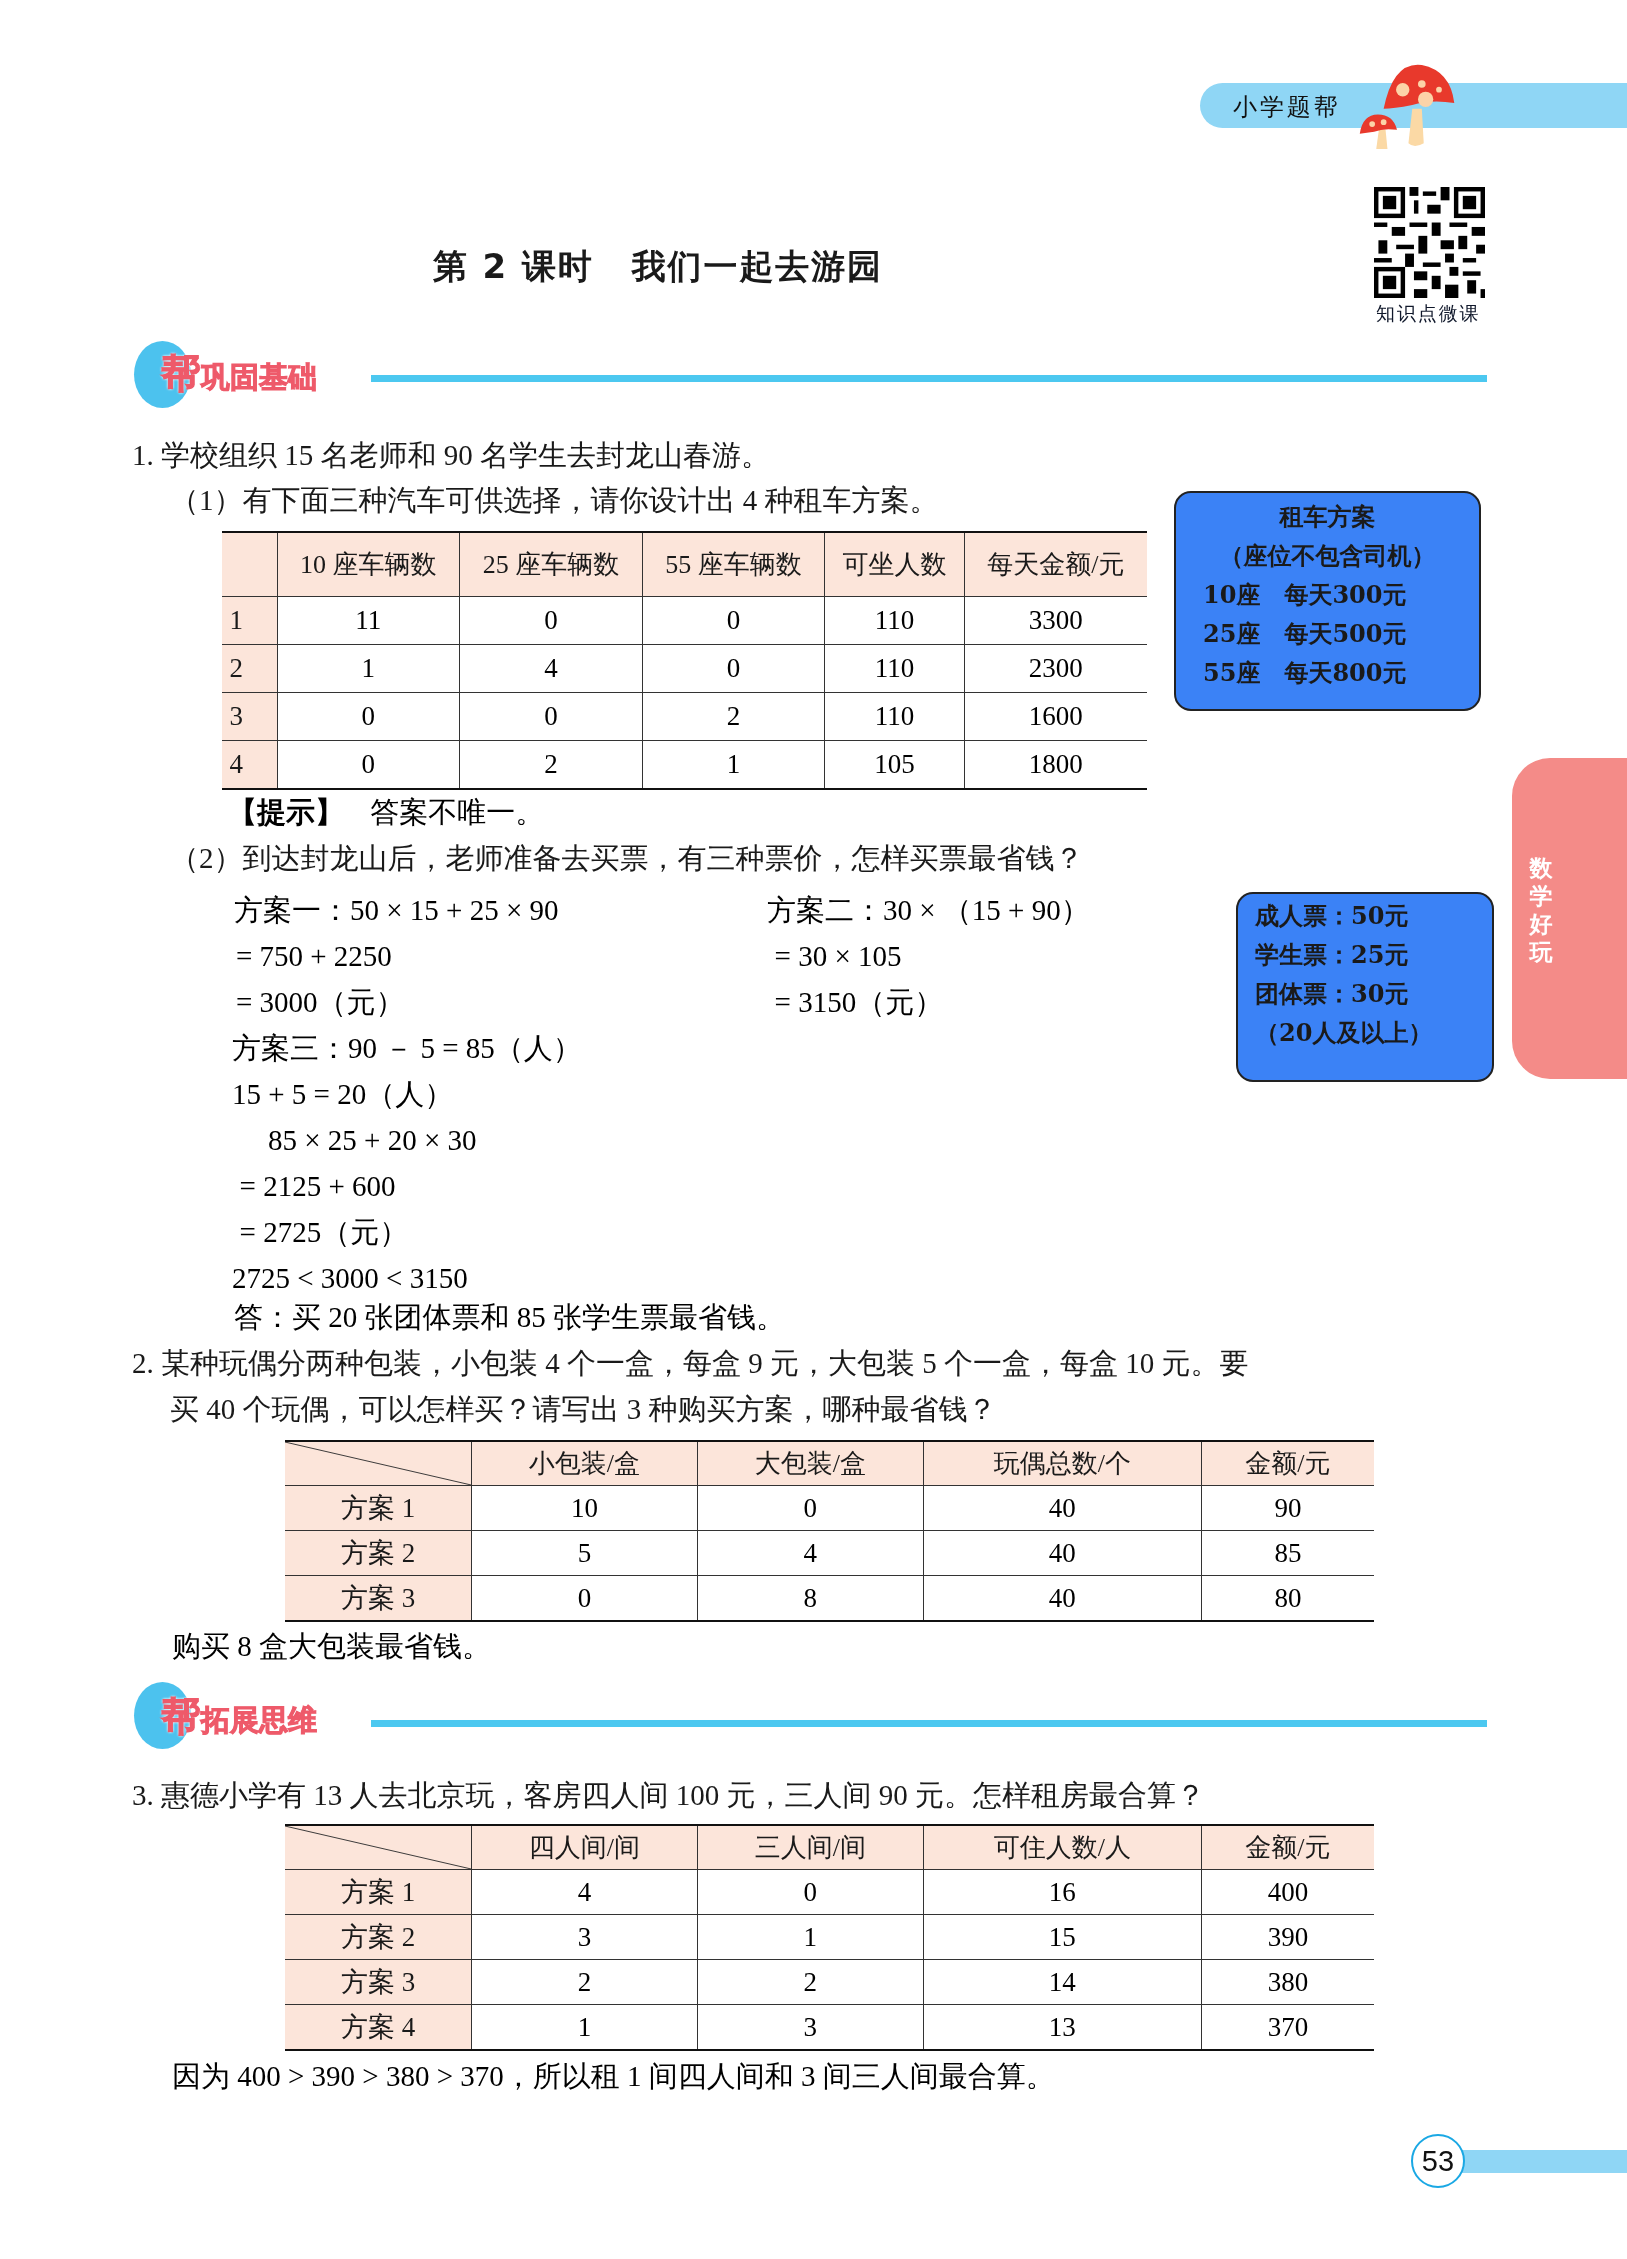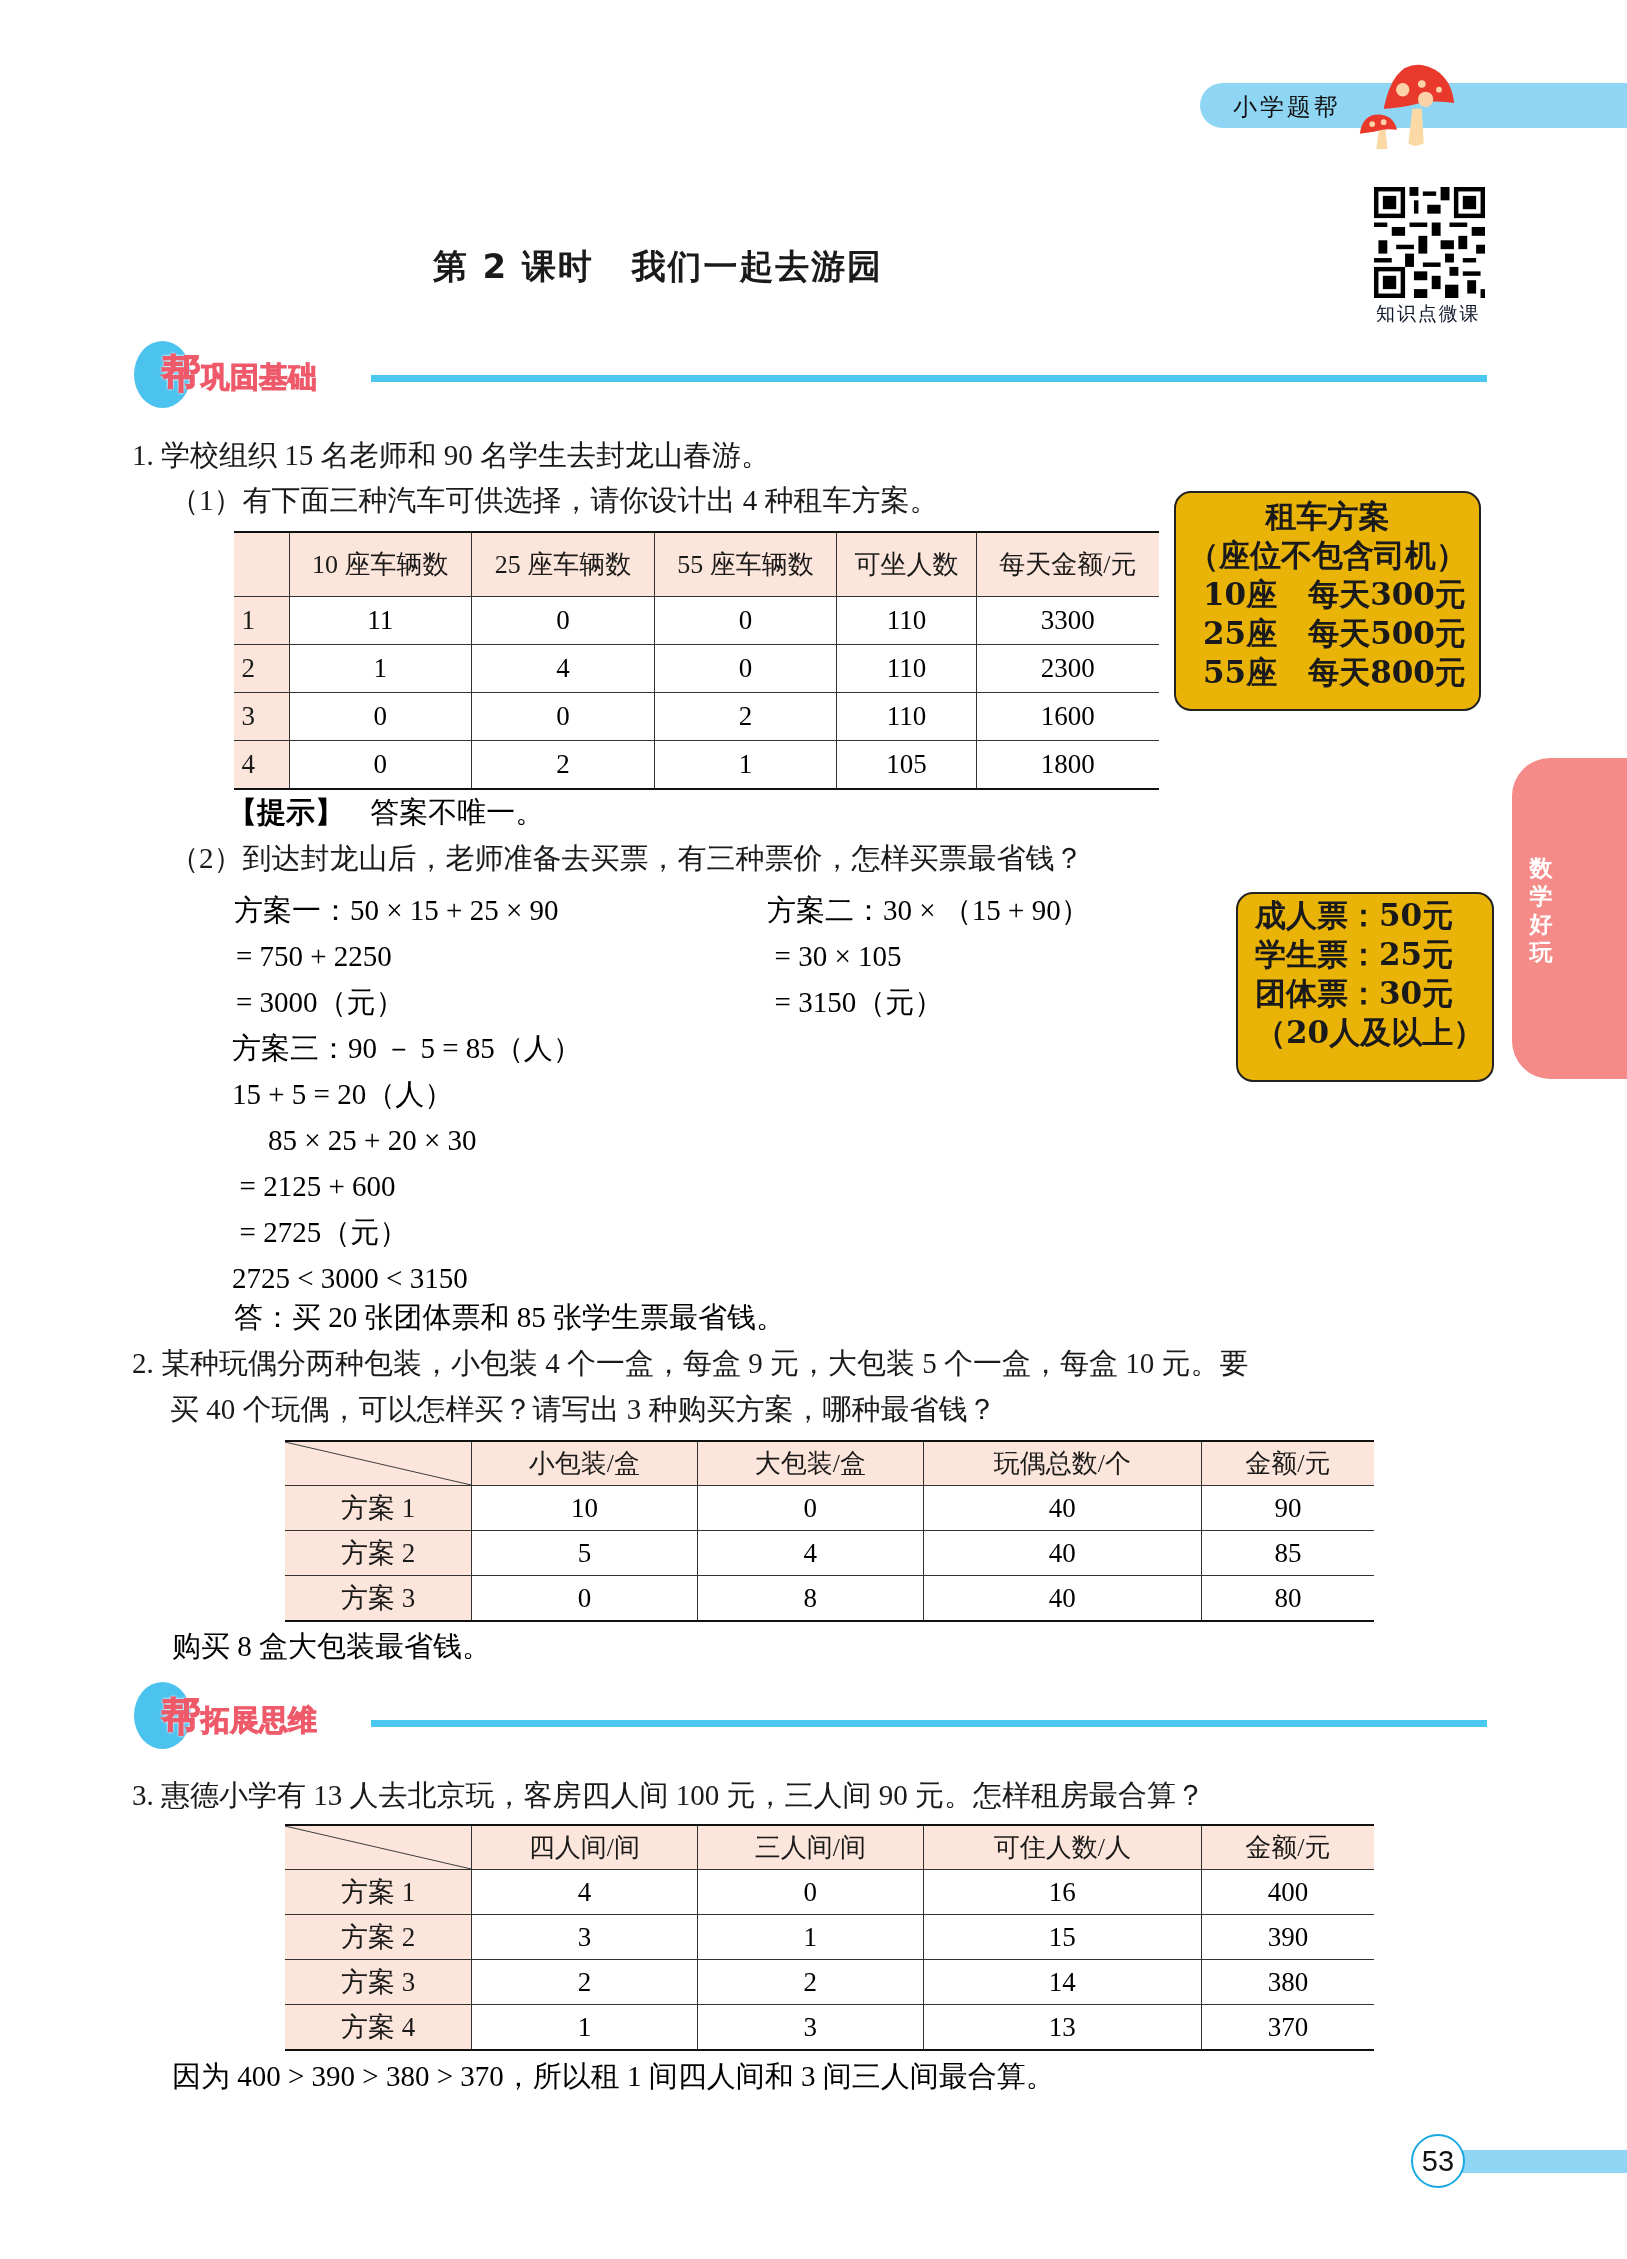--- a/index.html
+++ b/index.html
@@ -18,31 +18,31 @@
   
   .sec-circle { width:57px; height:67px; border-radius:50%; background:#4cc2ee; }
   .sec-circle-inner { width:34px; height:42px; border-radius:50%; background:#fff; }
   .sec-title { font-family:"DejaVu Sans",sans-serif; font-weight:bold; color:#ee5a6a; font-size:29px; -webkit-text-stroke:1px #ee5a6a; text-shadow: 0 0 2.9px #fff, 0 0 2.9px #fff; }
   .sec-title .big { font-size:40px; }
   .sec-line { height:6.7px; background:#4cc8f0; }
   .q { font-size:29px; line-height:1.2; white-space:nowrap; }
   
   table { border-collapse:collapse; position:absolute; font-size:27px; }
   td, th { font-weight:normal; text-align:center; padding:0; }
-  .t1 { left:234px; top:531px; width:925px; border-top:2.9px solid #111; border-bottom:2.9px solid #111;padding-left:14px; }
+  .t1 { left:222px; top:531px; width:925px; border-top:2.9px solid #111; border-bottom:2.9px solid #111;padding-left:14px; }
   .t1 th { background:#fce5da; height:63px; border-left:1px solid #333; font-size:26px; }
   .t1 td { height:47px; border-top:1px solid #333; border-left:1px solid #333; }
   .t1 tr > :first-child { border-left:none; background:#fce5da; width:47px; text-align:left; padding-left:7.6px; }
   .t2, .t3 { left:285px; border-top:2.9px solid #111; border-bottom:2.9px solid #111; width:1089px; }
   .t2 th, .t3 th { background:#fce5da; height:43px; border-left:1px solid #333; font-size:26px; }
   .t2 td, .t3 td { height:44px; border-top:1px solid #333; border-left:1px solid #333; }
   .t2 tr > :first-child, .t3 tr > :first-child { border-left:none; background:#fce5da; width:186px; }
   .diag { position:relative; background:#fce5da; }
   .diag svg { position:absolute; left:0; top:0; }
-  .info-box { border:2.9px solid #222; border-radius:17px; background:#eab308; font-family:"DejaVu Serif",serif; font-weight:bold; font-size:31px; line-height:39px; }
+  .info-box { border:2.9px solid #222; border-radius:17px; background:#3b82f6; font-family:"DejaVu Serif",serif; font-weight:bold; font-size:24px; line-height:39px; }
   .side-tab { left:1512px; top:758px; width:116px; height:321px; background:#f48b88; border-radius:38px 0 0 38px; }
   .side-tab-text { left:1522px; top:854px; width:38px; color:#fff; font-family:"DejaVu Sans",sans-serif; font-weight:bold; font-size:23px; line-height:28px; text-align:center; }
   .page-num-bar { left:1434px; top:2150px; width:194px; height:23px; background:#8fd6f5; }
   .page-num { left:1411px; top:2134px; width:50px; height:50px; border:2.9px solid #1aa8e4; border-radius:50%; background:#fff; text-align:center; line-height:50px; font-family:"Liberation Sans",sans-serif; font-size:29px; color:#111; }
 </style>
 </head>
 <body>
 
 <div class="abs top-banner"></div>
 <div class="abs top-banner-label">小学题帮</div>

